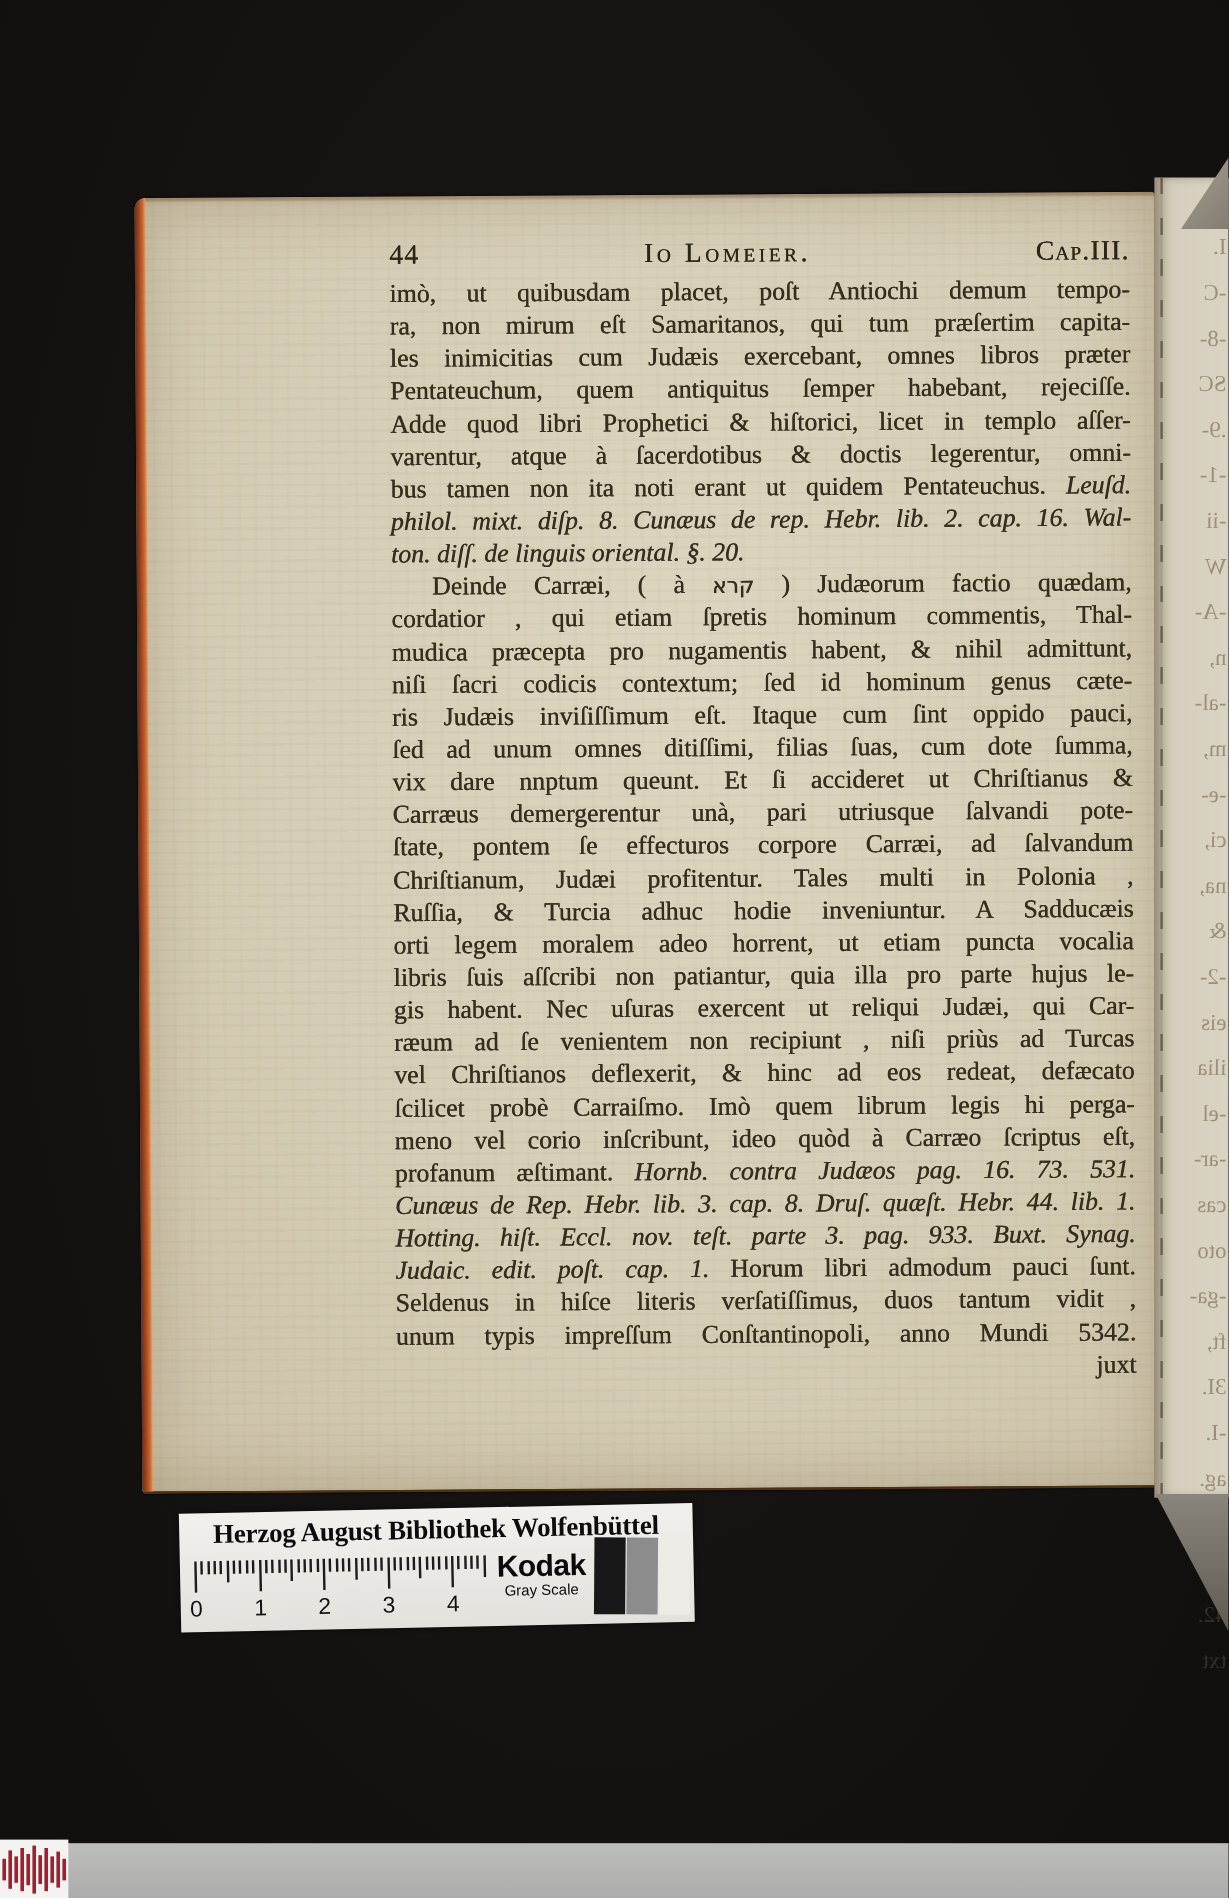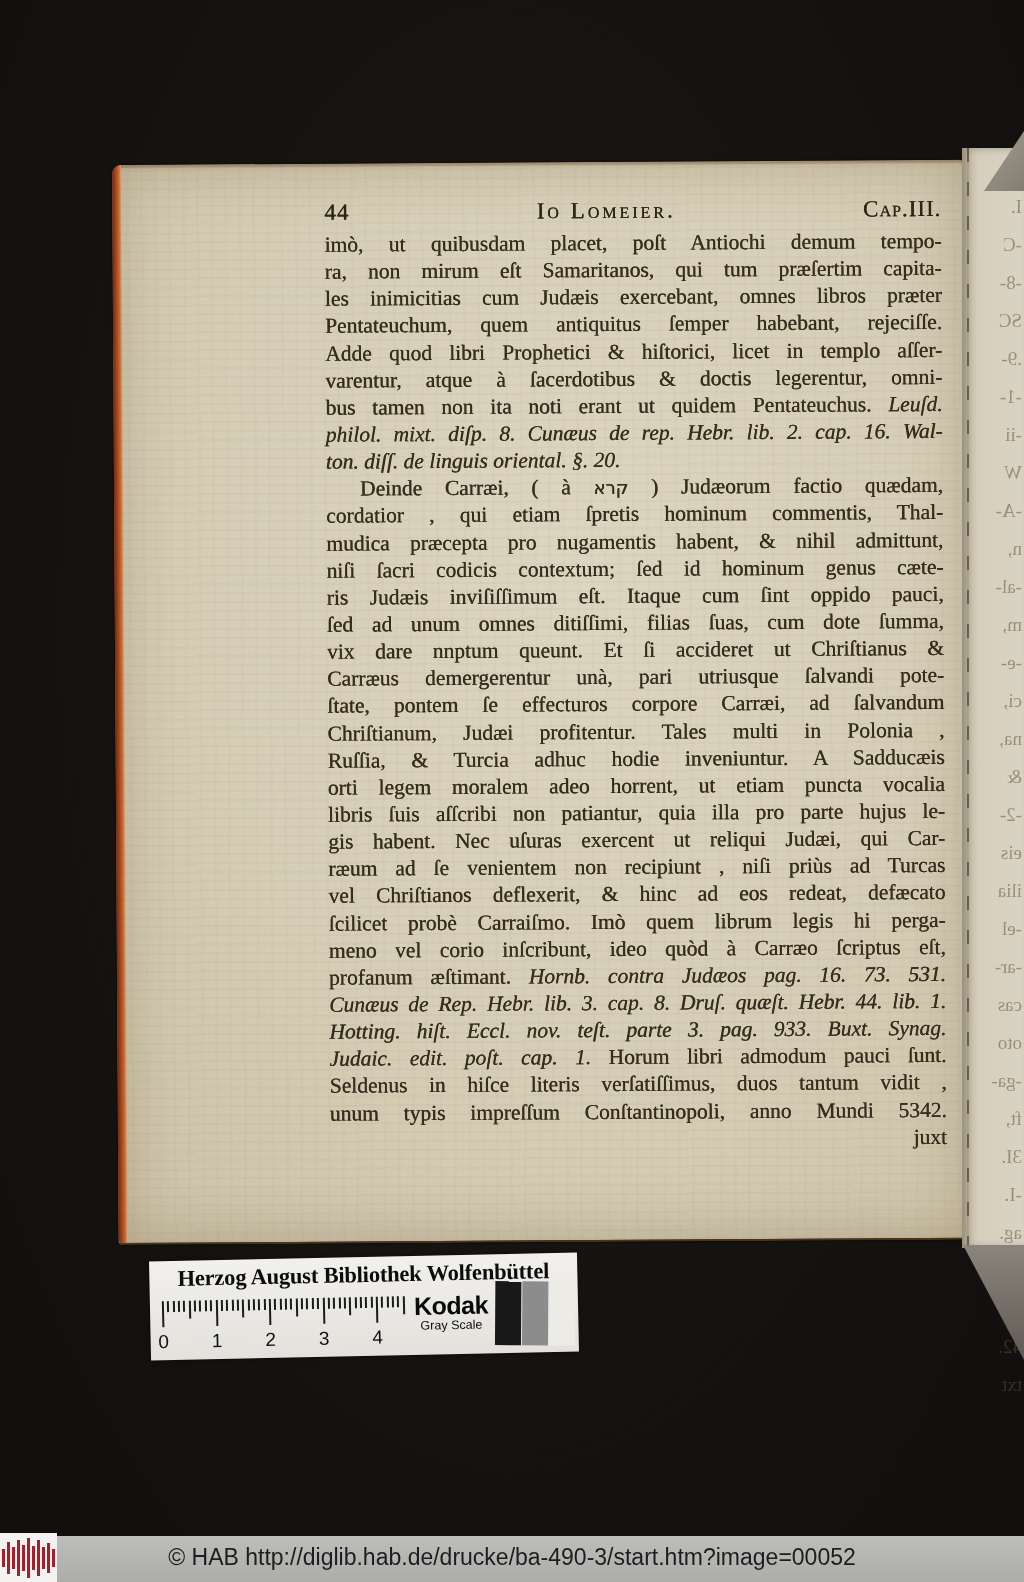--- a/index.html
+++ b/index.html
@@ -249,16 +249,15 @@
         <div class="hab-bar" style="height: 22px; background: rgb(163, 31, 43);"></div>
         <div class="hab-bar" style="height: 36px; background: rgb(163, 31, 43);"></div>
         <div class="hab-bar" style="height: 26px; background: rgb(163, 31, 43);"></div>
         <div class="hab-bar" style="height: 40px; background: rgb(163, 31, 43);"></div>
         <div class="hab-bar" style="height: 24px; background: rgb(163, 31, 43);"></div>
         <div class="hab-bar" style="height: 36px; background: rgb(163, 31, 43);"></div>
         <div class="hab-bar" style="height: 22px; background: rgb(163, 31, 43);"></div>
         <div class="hab-bar" style="height: 30px; background: rgb(163, 31, 43);"></div>
         <div class="hab-bar" style="height: 18px; background: rgb(163, 31, 43);"></div>
       </div>
-    <div class="copyright">© HAB http://diglib.hab.de/drucke/ba-490-3/start.htm?image=00052</div>
   </div>
 
 </div>
 
 </body></html>

